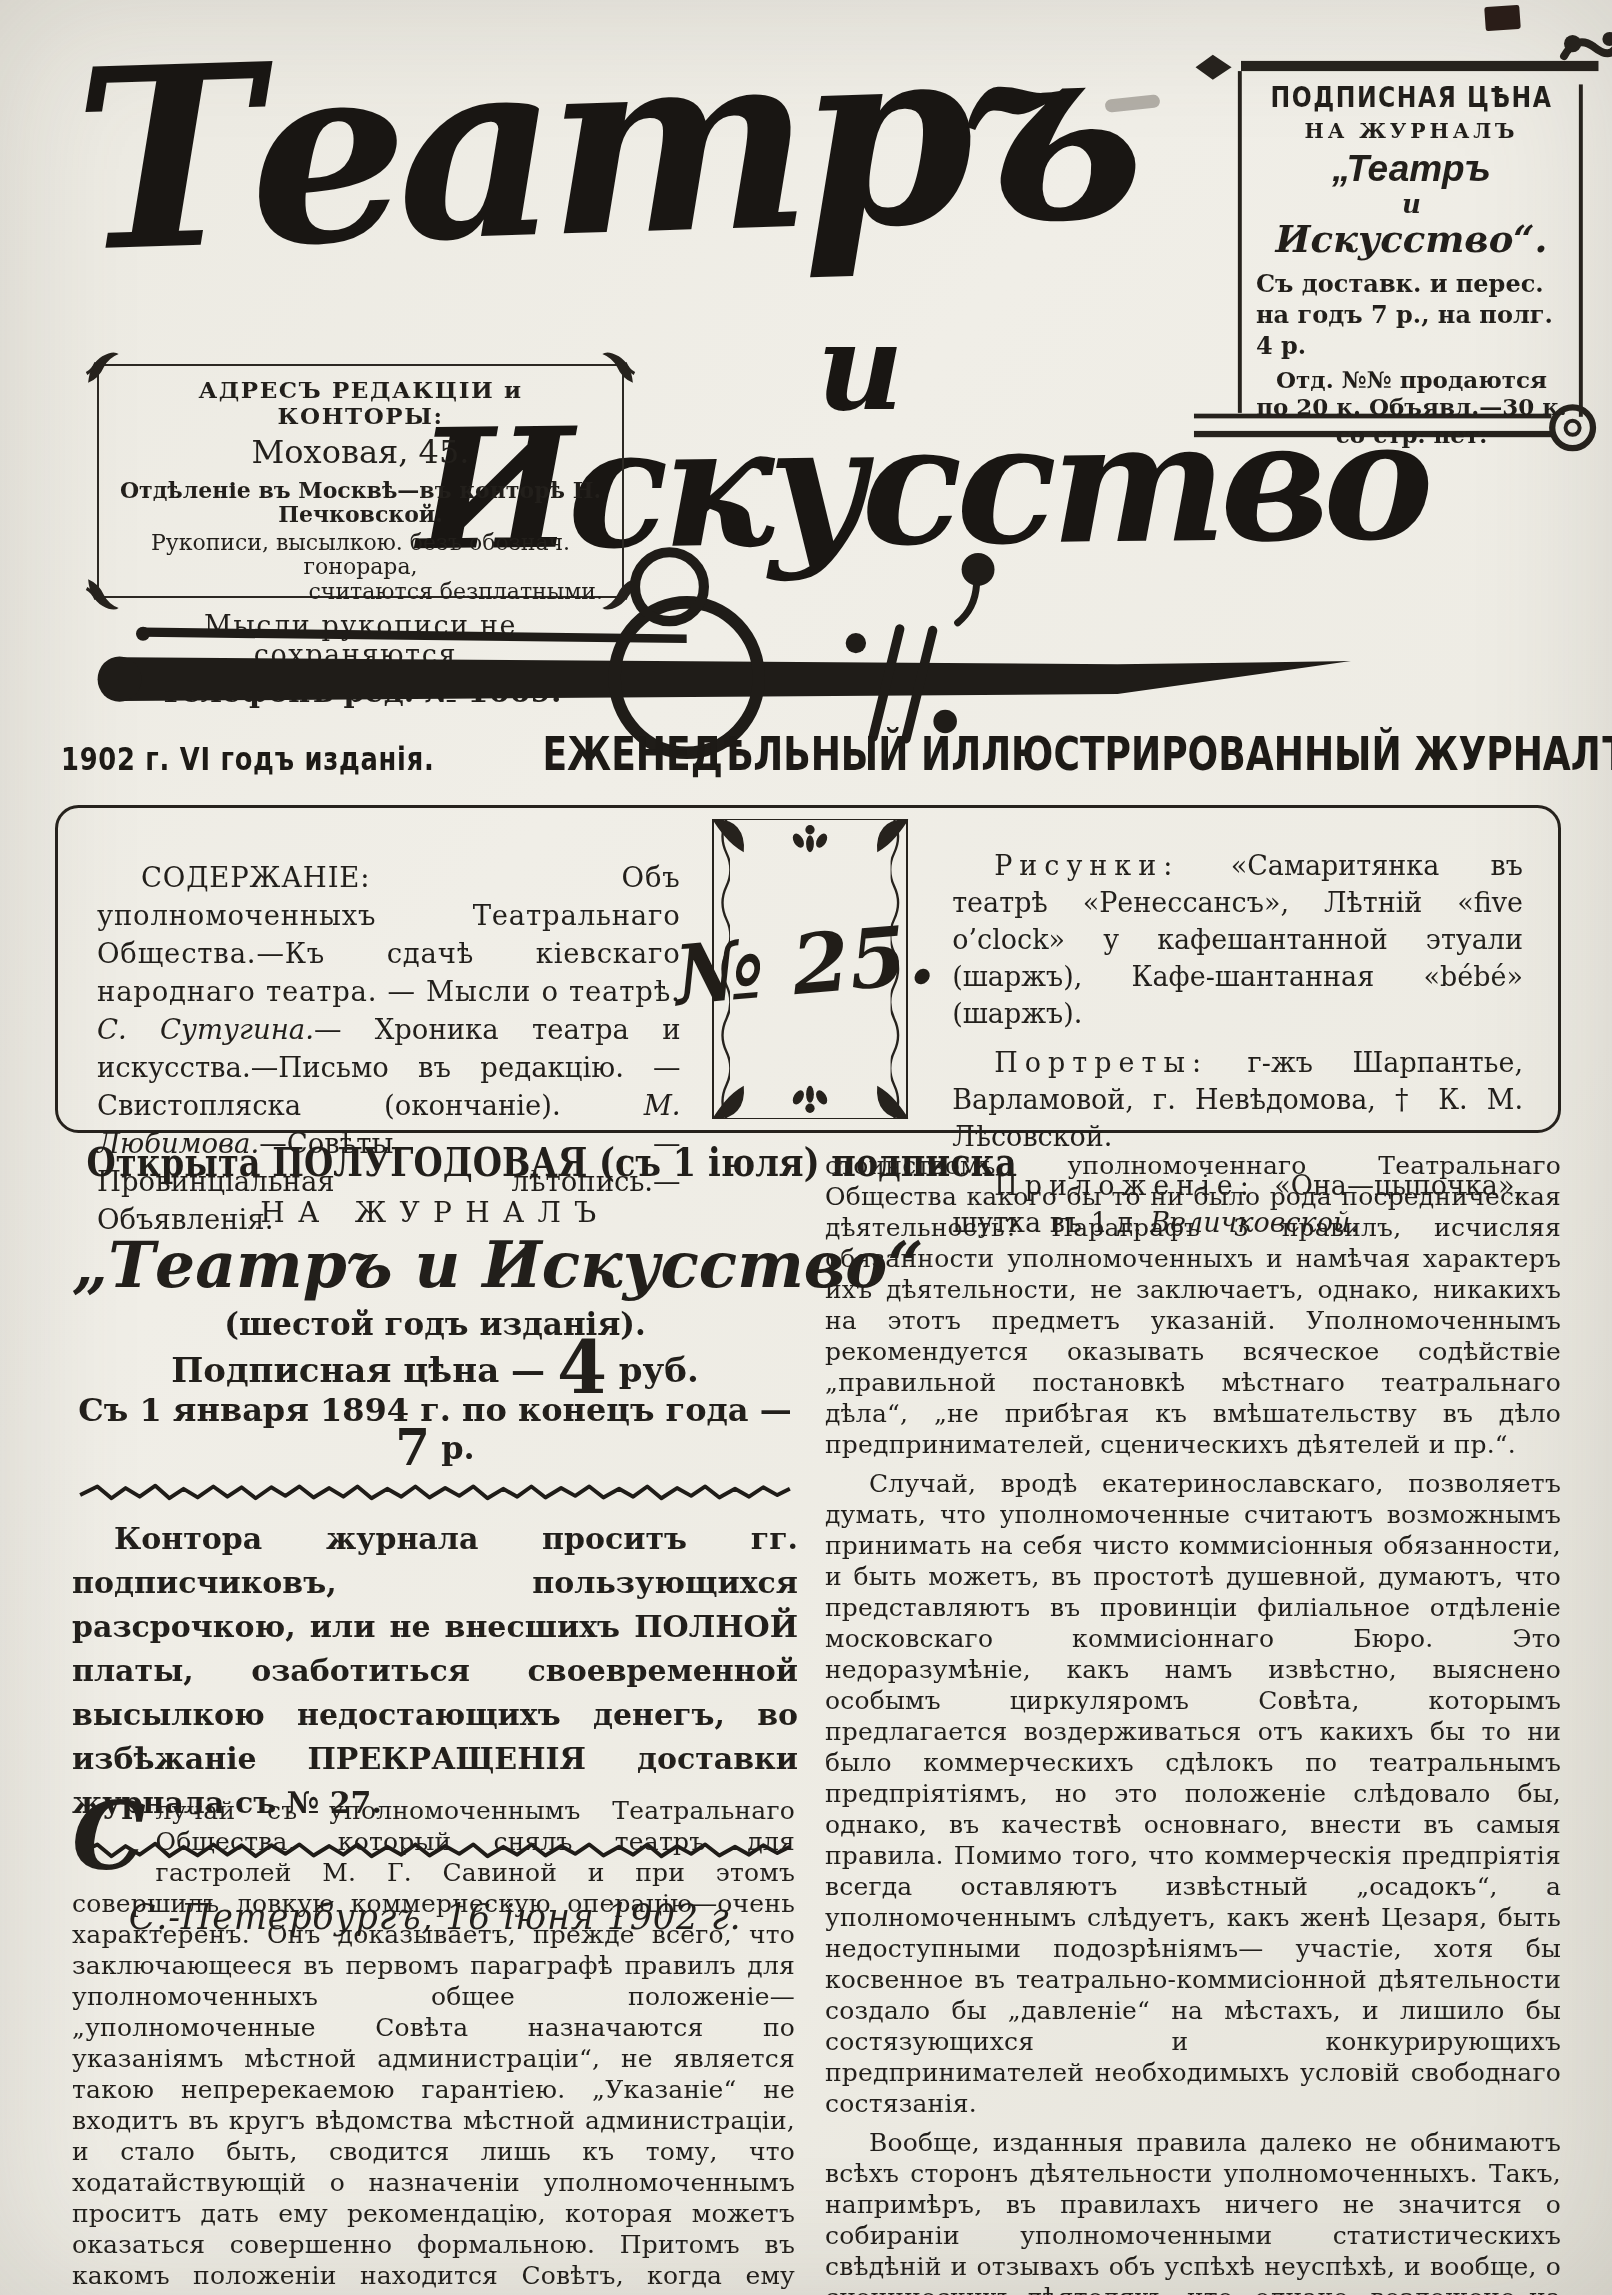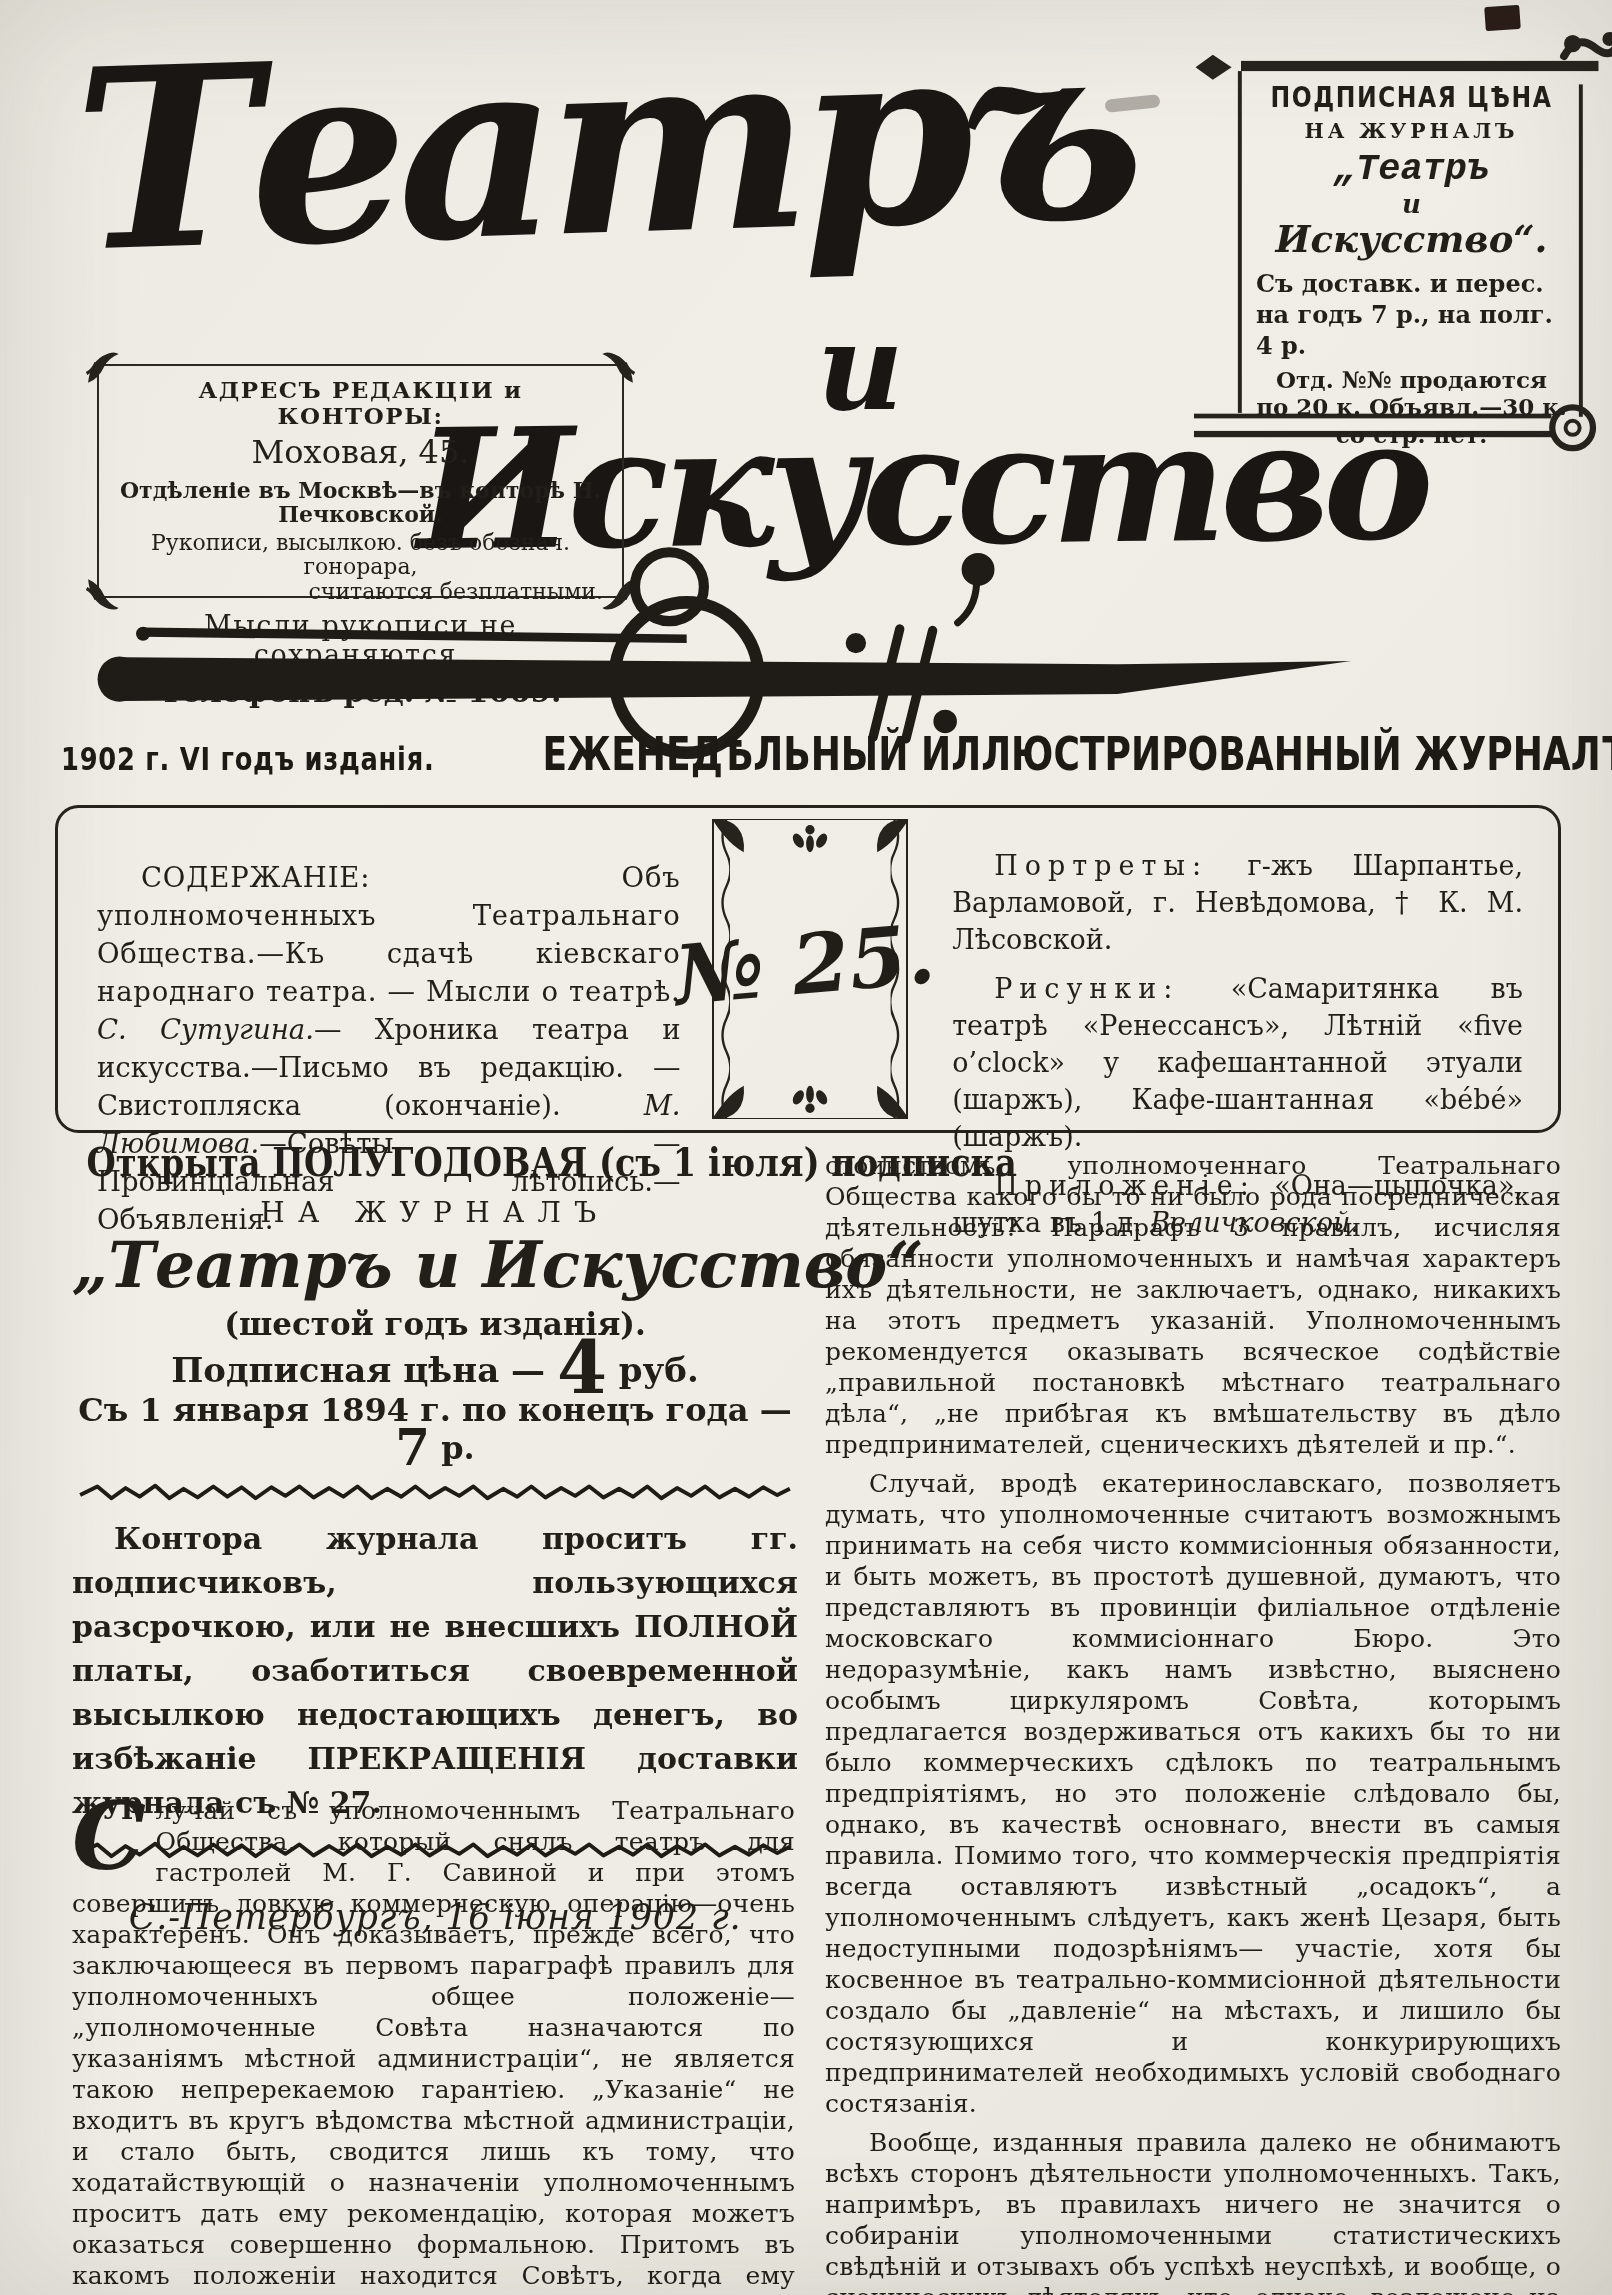--- a/index.html
+++ b/index.html
@@ -35,21 +35,21 @@
   .co-tr { right:-14px; top:-15.7px; transform:scaleX(-1); }
   .co-bl { left:-14px; bottom:-15.7px; transform:scaleY(-1); }
   .co-br { right:-14px; bottom:-15.7px; transform:scale(-1,-1); }
 
   
   .price-scroll { position:absolute; left:1189px; top:17.3px; width:427px; height:439px; }
   .price-scroll svg.frame { position:absolute; left:0; top:0; width:100%; height:100%; }
   .scroll-text { position:absolute; left:67px; top:66px; width:311px; text-align:center; }
   .ps-l1 { font-size:25px; font-weight:bold; font-family:"DejaVu Sans","Liberation Sans",sans-serif; transform:scale(.94,1.12); letter-spacing:1.6px; }
   .ps-l2 { font-size:20.4px; font-weight:bold; letter-spacing:3.9px; margin-top:6.3px; }
-  .ps-l3 { font-family:Liberation Mono, monospace; font-style:italic; font-weight:bold; font-size:37px; margin-top:7.8px; line-height:1.05; }
+  .ps-l3 { font-family:Liberation Sans, sans-serif; font-style:italic; font-weight:bold; font-size:37px; margin-top:7.8px; line-height:1.05; }
   .ps-l4 { font-family:"DejaVu Serif",serif; font-style:italic; font-weight:bold; font-size:26px; line-height:1.05; margin-top:1.6px; }
   .ps-l5 { font-family:"DejaVu Serif",serif; font-style:italic; font-weight:bold; font-size:37px; line-height:1.05; margin-top:1.6px; }
   .ps-l6 { font-size:24px; font-weight:bold; line-height:31px; margin-top:9.4px; text-align:left; }
   .ps-l7 { font-size:23px; font-weight:bold; line-height:27.5px; margin-top:4.7px; text-align:center; }
 
   
   .pen-ornament { position:absolute; left:67px; top:535px; width:1302px; height:235px; }
 
   
   .date-row { position:absolute; left:61px; top:733px; width:1500px; display:flex; align-items:baseline;
@@ -224,22 +224,22 @@
         <svg class="issue-trefoil it-bot" viewBox="0 0 70 40">
             <circle cx="35" cy="10" r="6" fill="#26221d"></circle>
             <ellipse cx="20" cy="24" rx="6" ry="10" fill="#26221d" transform="rotate(-30 20 24)"></ellipse>
             <ellipse cx="50" cy="24" rx="6" ry="10" fill="#26221d" transform="rotate(30 50 24)"></ellipse>
             <ellipse cx="35" cy="28" rx="5" ry="11" fill="#26221d"></ellipse>
           </svg>
         <div class="issue-number">№ 25.</div>
       </div>
     </div>
     <div class="pictures-cell">
+      <p><span class="list-label">Рисунки:</span><span> «Самаритянка въ театрѣ «Ренессансъ», Лѣтній «five o’clock» у кафешантанной этуали (шаржъ), Кафе-шантанная «bébé» (шаржъ).</span></p>
       <p><span class="list-label">Портреты:</span><span> г-жъ Шарпантье, Варламовой, г. Невѣдомова, † К. М. Лѣсовской.</span></p>
-      <p><span class="list-label">Рисунки:</span><span> «Самаритянка въ театрѣ «Ренессансъ», Лѣтній «five o’clock» у кафешантанной этуали (шаржъ), Кафе-шантанная «bébé» (шаржъ).</span></p>
       <p><span class="list-label">Приложеніе:</span><span> «Она—цыпочка», шутка въ </span><span>1 д. </span><span class="it">Величковской.</span></p>
     </div>
   </div>
 
   <div class="sub-ad">
     <div class="ad-l1">Открыта ПОЛУГОДОВАЯ (съ 1 іюля) подписка</div>
     <div class="ad-l2">НА ЖУРНАЛЪ</div>
     <div class="ad-l3">„Театръ и Искусство“</div>
     <div class="ad-l4">(шестой годъ изданія).</div>
     <div class="ad-l5"><span>Подписная цѣна — </span><span class="big-4">4</span><span> руб.</span></div>

